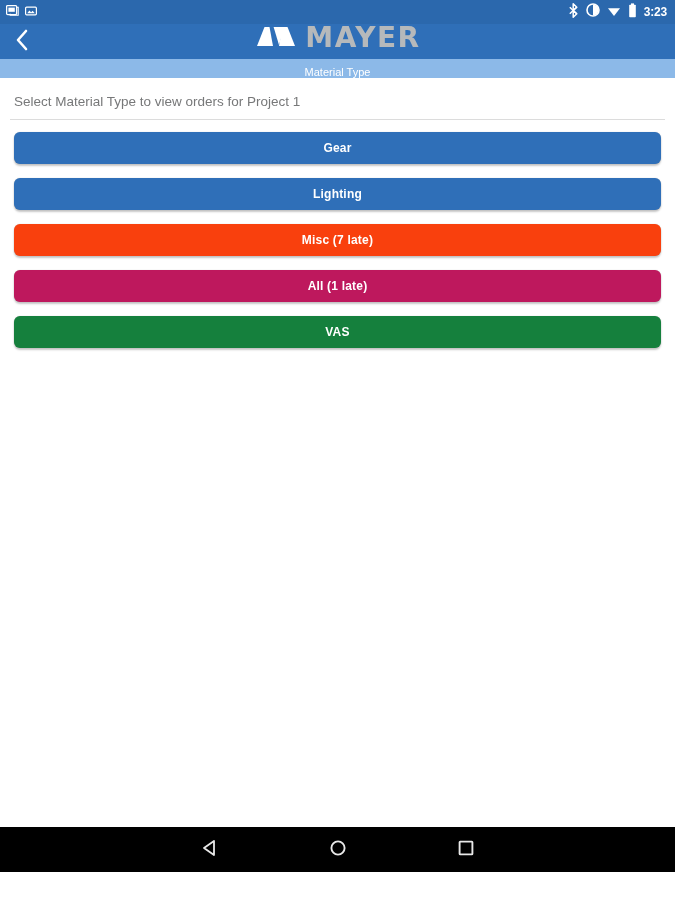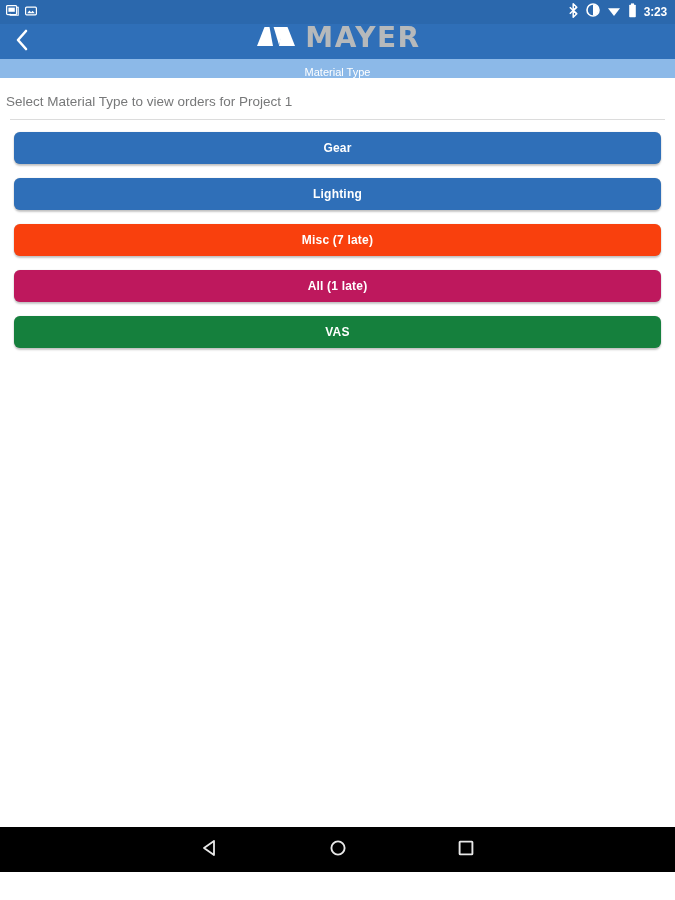--- a/index.html
+++ b/index.html
@@ -64,21 +64,21 @@
     background:#8cb9e8;
     display:flex; align-items:flex-end; justify-content:center;
   }
   .subtitlebar span {
     font-size:11px; color:#ffffff; line-height:1;
   }
 
   
   .content { flex:1 1 auto; background:#ffffff; }
   .instruction {
-    padding:16px 14px 10px 6px;
+    padding:16px 14px 10px 14px;
     font-size:13.5px;
     color:#777879;
   }
   .divider {
     height:1px; background:#dcdcdc;
     margin:0 10px 12px 10px;
   }
 
   .btn-list { padding:0 14px; }
   .mat-btn {

